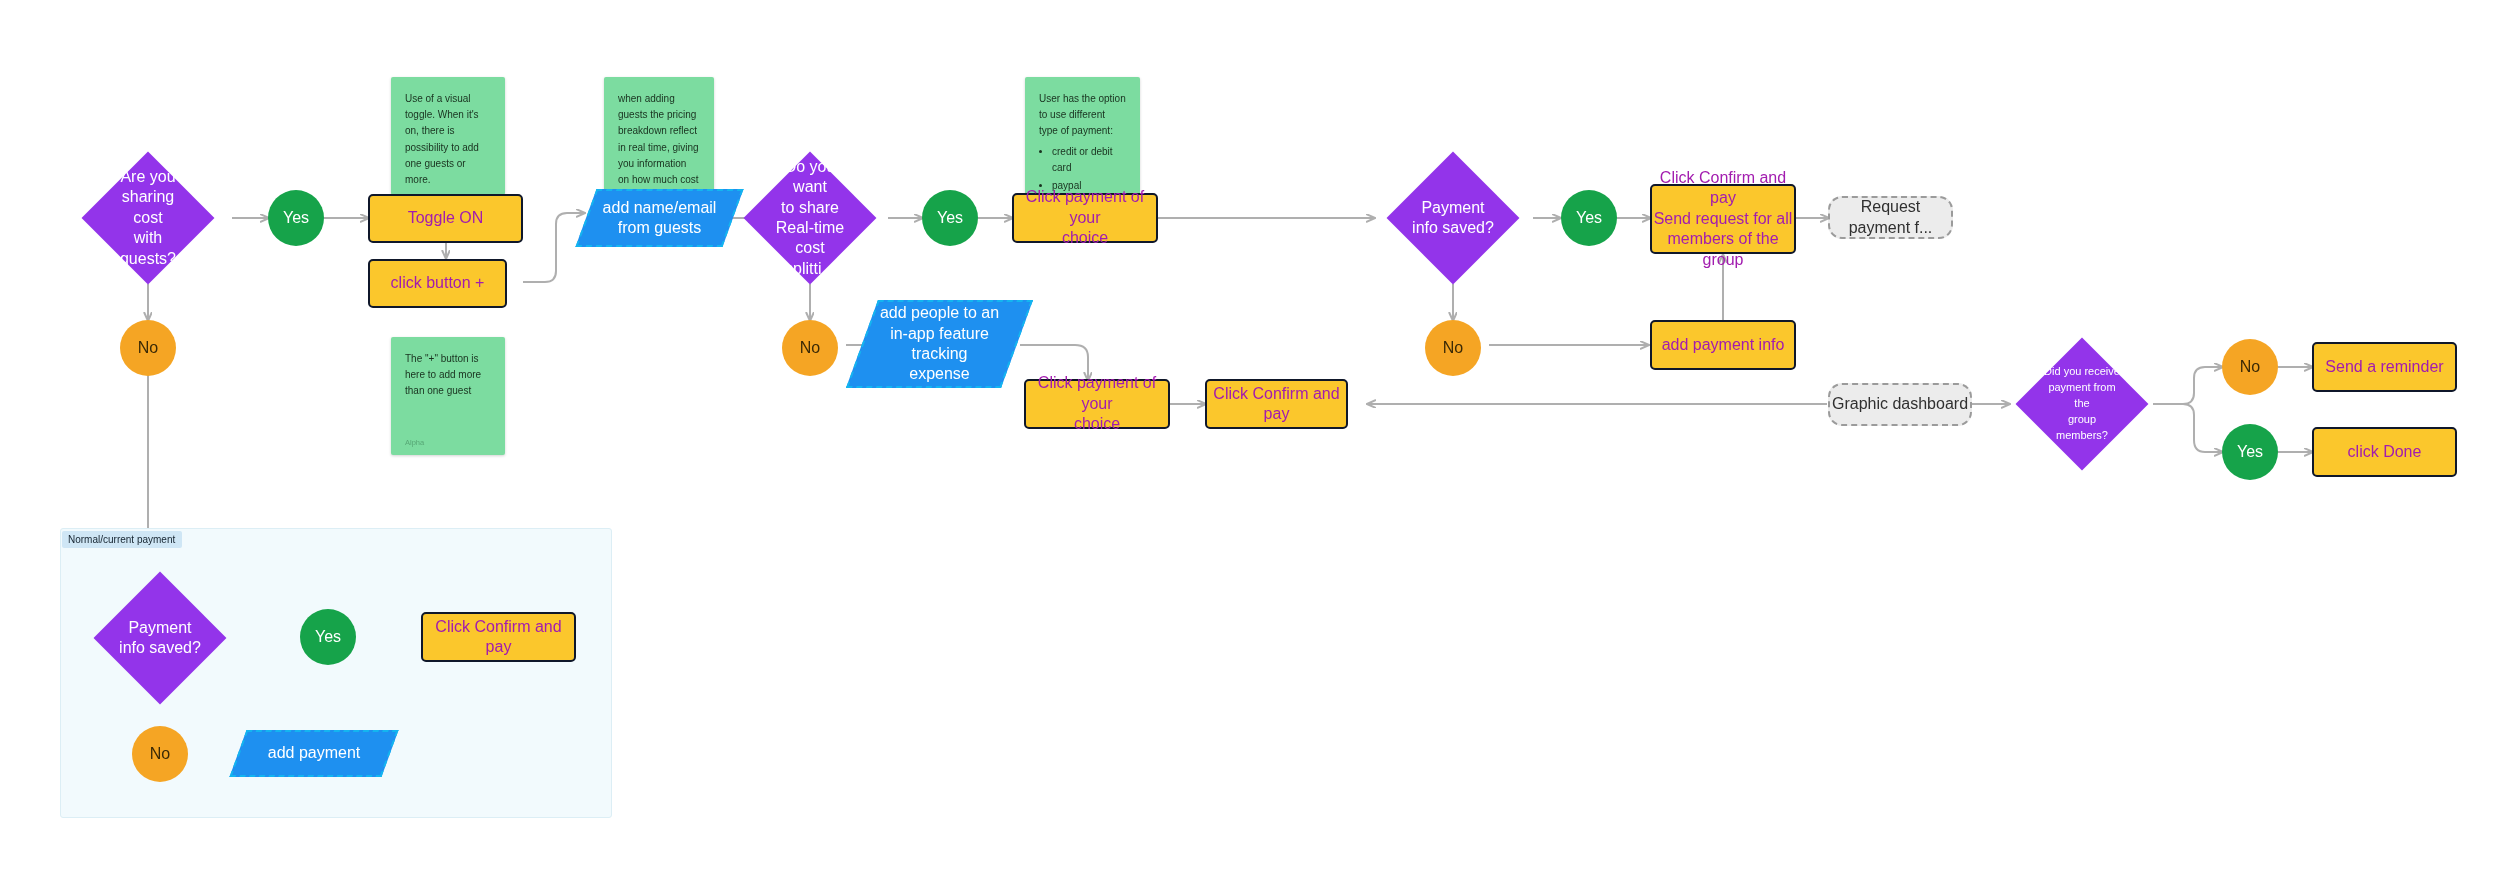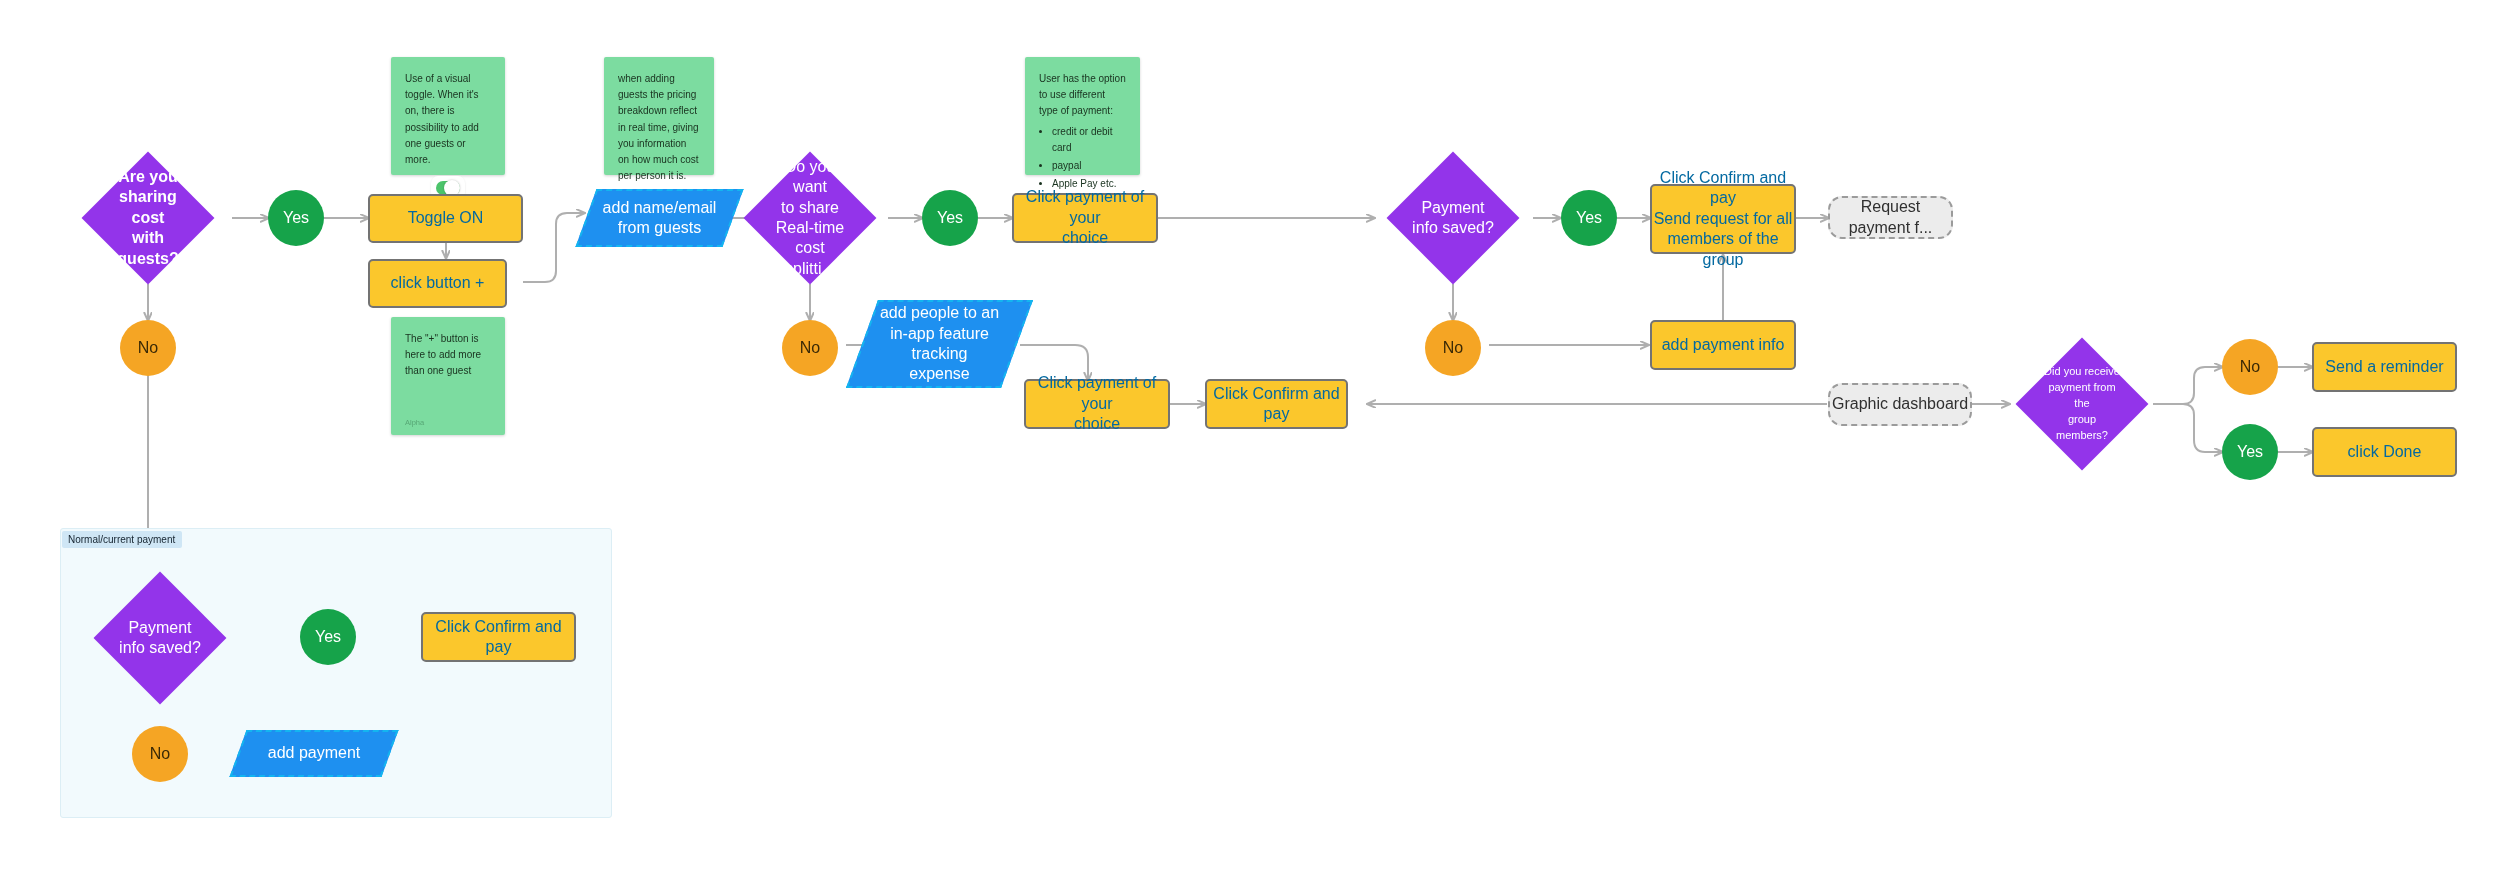--- a/index.html
+++ b/index.html
@@ -4,37 +4,37 @@
 <style>
   html,body{margin:0;padding:0;background:#ffffff;}
   body{
     font-family:"Liberation Sans","DejaVu Sans",sans-serif;
     width:2500px;height:871px;overflow:hidden;position:relative;
   }
   #canvas{position:absolute;left:0;top:0;width:2500px;height:871px;}
   .node{position:absolute;box-sizing:border-box;display:flex;align-items:center;
         justify-content:center;text-align:center;line-height:1.28;}
   
-  .rect{background:#FBC72C;border:2px solid #737373;border-radius:5px;color:#0369a1;font-size:16px;justify-content:center;}
+  .rect{background:#FBC72C;border:2px solid #0f172a;border-radius:5px;color:#a21caf;font-size:16px;justify-content:center;}
   .diamond{color:#ffffff;font-size:16px;}
   .diamond .dm-bg{position:absolute;left:0;top:0;width:100%;height:100%;
        background:#9334EA;transform:rotate(45deg);}
   .diamond .dm-tx{position:relative;z-index:2;padding:0 6px;}
   .ell{border-radius:50%;display:flex;align-items:center;justify-content:center;font-size:16px;}
   .ell-yes{background:#16A34A;color:#ffffff;}
   .ell-no{background:#F5A524;color:#3b2a06;}
   .para{color:#ffffff;font-size:16px;}
   .para .pa-bg{position:absolute;left:0;top:0;width:100%;height:100%;
        background:#1E90F0;border:2px dashed #13b5f0;transform:skewX(-20deg);box-sizing:border-box;}
   .para .pa-tx{position:relative;z-index:2;padding:0 10px;}
   .pill{background:#ECECEC;border:2px dashed #9b9b9b;border-radius:14px;color:#303030;font-size:16px;}
   
   .sticky{position:absolute;box-sizing:border-box;padding:14px 14px 8px 14px;
      display:flex;flex-direction:column;border-radius:2px;
-     box-shadow:0 1px 3px rgba(0,0,0,.18);}
+     box-shadow:0 1px 3px rgba(0,0,0,.18);margin-top:20px;}
   .sticky.green{background:#7CDCA0;}
   .sticky.pink{background:#F9A6A0;}
   .sticky .body{font-size:10px;line-height:1.62;color:#19321f;flex:1 1 auto;}
   .sticky.pink .body{color:#3a1d1a;}
   .sticky .body ul{margin:4px 0 0 0;padding-left:13px;}
   .sticky .body li{margin:0 0 2px 0;}
   .sticky .author{font-size:7.5px;color:#57a775;margin-top:6px;}
   .sticky.pink .author{color:#c4736c;}
   .toggle-wrap{display:flex;justify-content:center;align-items:center;margin:8px 0 4px 0;}
   .toggle{width:34px;height:24px;background:#ffffff;border-radius:7px;display:flex;
@@ -153,21 +153,21 @@
 
   <div class="sticky green" style="left:391px;top:317px;width:114px;height:118px;">
     <div class="body">The "+" button is here to add more than one guest</div>
     <div class="author">Alpha</div>
   </div>
 
 
   <div class="group" style="left:60px;top:528px;width:552px;height:290px;"></div>
   <div class="group-label" style="left:62px;top:531px;">Normal/current payment</div>
 
-  <div class="node diamond" style="left:101px;top:171px;width:94px;height:94px;font-weight:bold;">
+  <div class="node diamond" style="left:101px;top:171px;width:94px;height:94px;">
     <div class="dm-bg"></div>
     <div class="dm-tx" style="white-space:pre-line;width:150px;">Are you
 sharing cost
 with guests?</div>
   </div>
 
   <div class="node ell ell-yes" style="left:268px;top:190px;width:56px;height:56px;">
     <span>Yes</span>
   </div>
 

